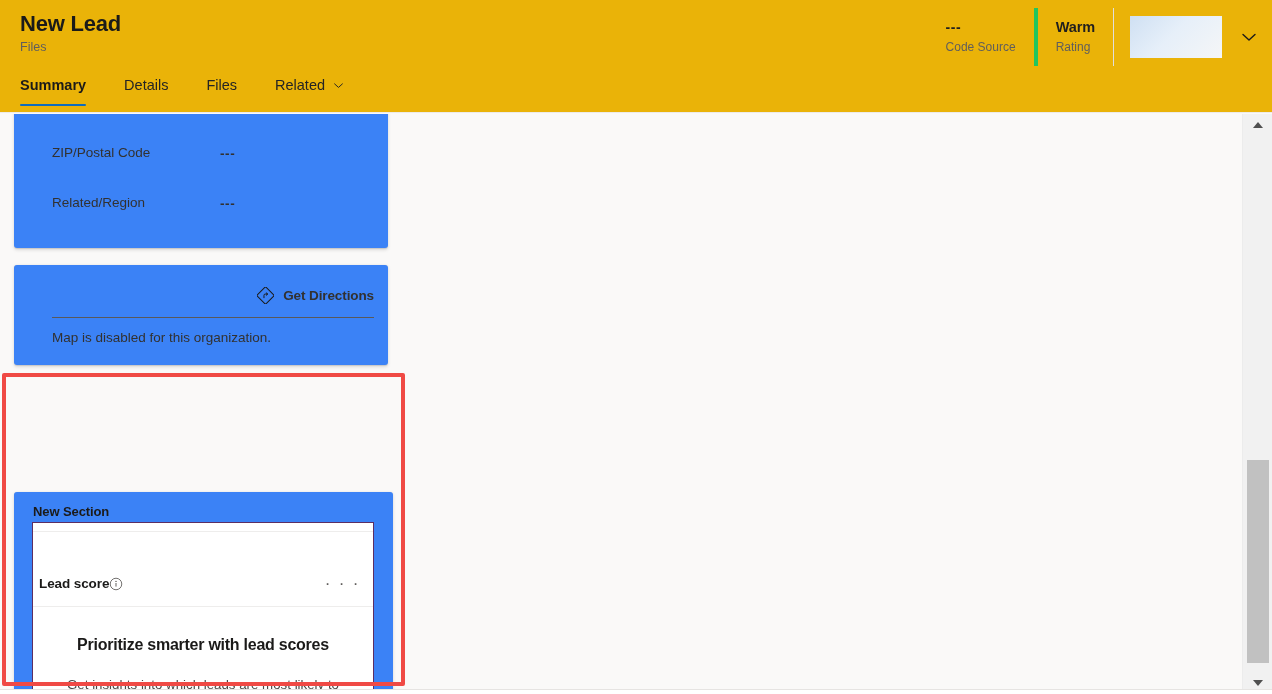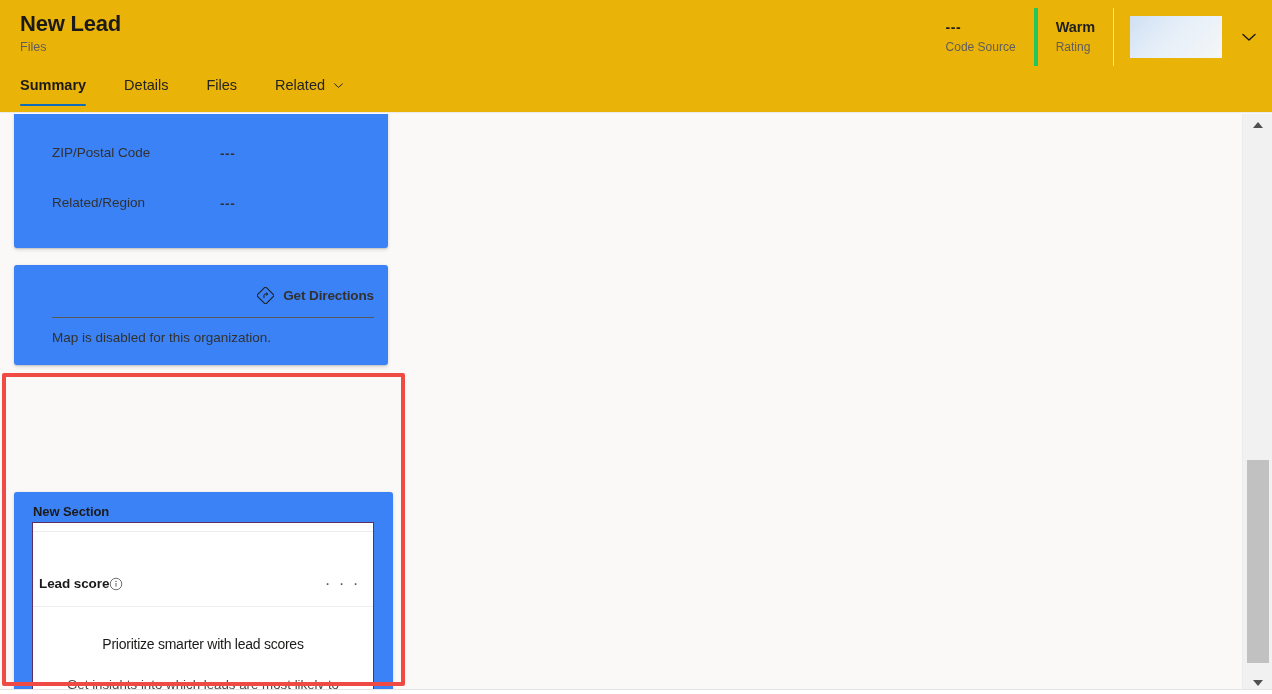--- a/index.html
+++ b/index.html
@@ -155,21 +155,21 @@
   .ls-more {
     position: absolute; right: 12px; top: 46px;
     font-size: 17px; color: #605e5c; letter-spacing: 2.5px;
     line-height: 12px; cursor: pointer; user-select: none;
   }
   .ls-body {
     position: absolute; left: 0; right: 0; top: 85px; bottom: 0;
     padding: 25px 14px 0 14px; text-align: center;
   }
   .ls-head-title {
-    font-size: 14px; font-weight: normal; color: #1b1a19; letter-spacing: -0.25px;
+    font-size: 16px; font-weight: bold; color: #1b1a19; letter-spacing: -0.25px;
     line-height: 23px;
   }
   .ls-desc {
     margin-top: 19px; font-size: 13.3px; color: #4a4946; line-height: 20.5px;
   }
 
   
   .vscroll {
     position: absolute; right: 0; top: 114px; width: 30px; height: 580px;
     background: #f1f1f1; border-left: 1px solid #ececec;

